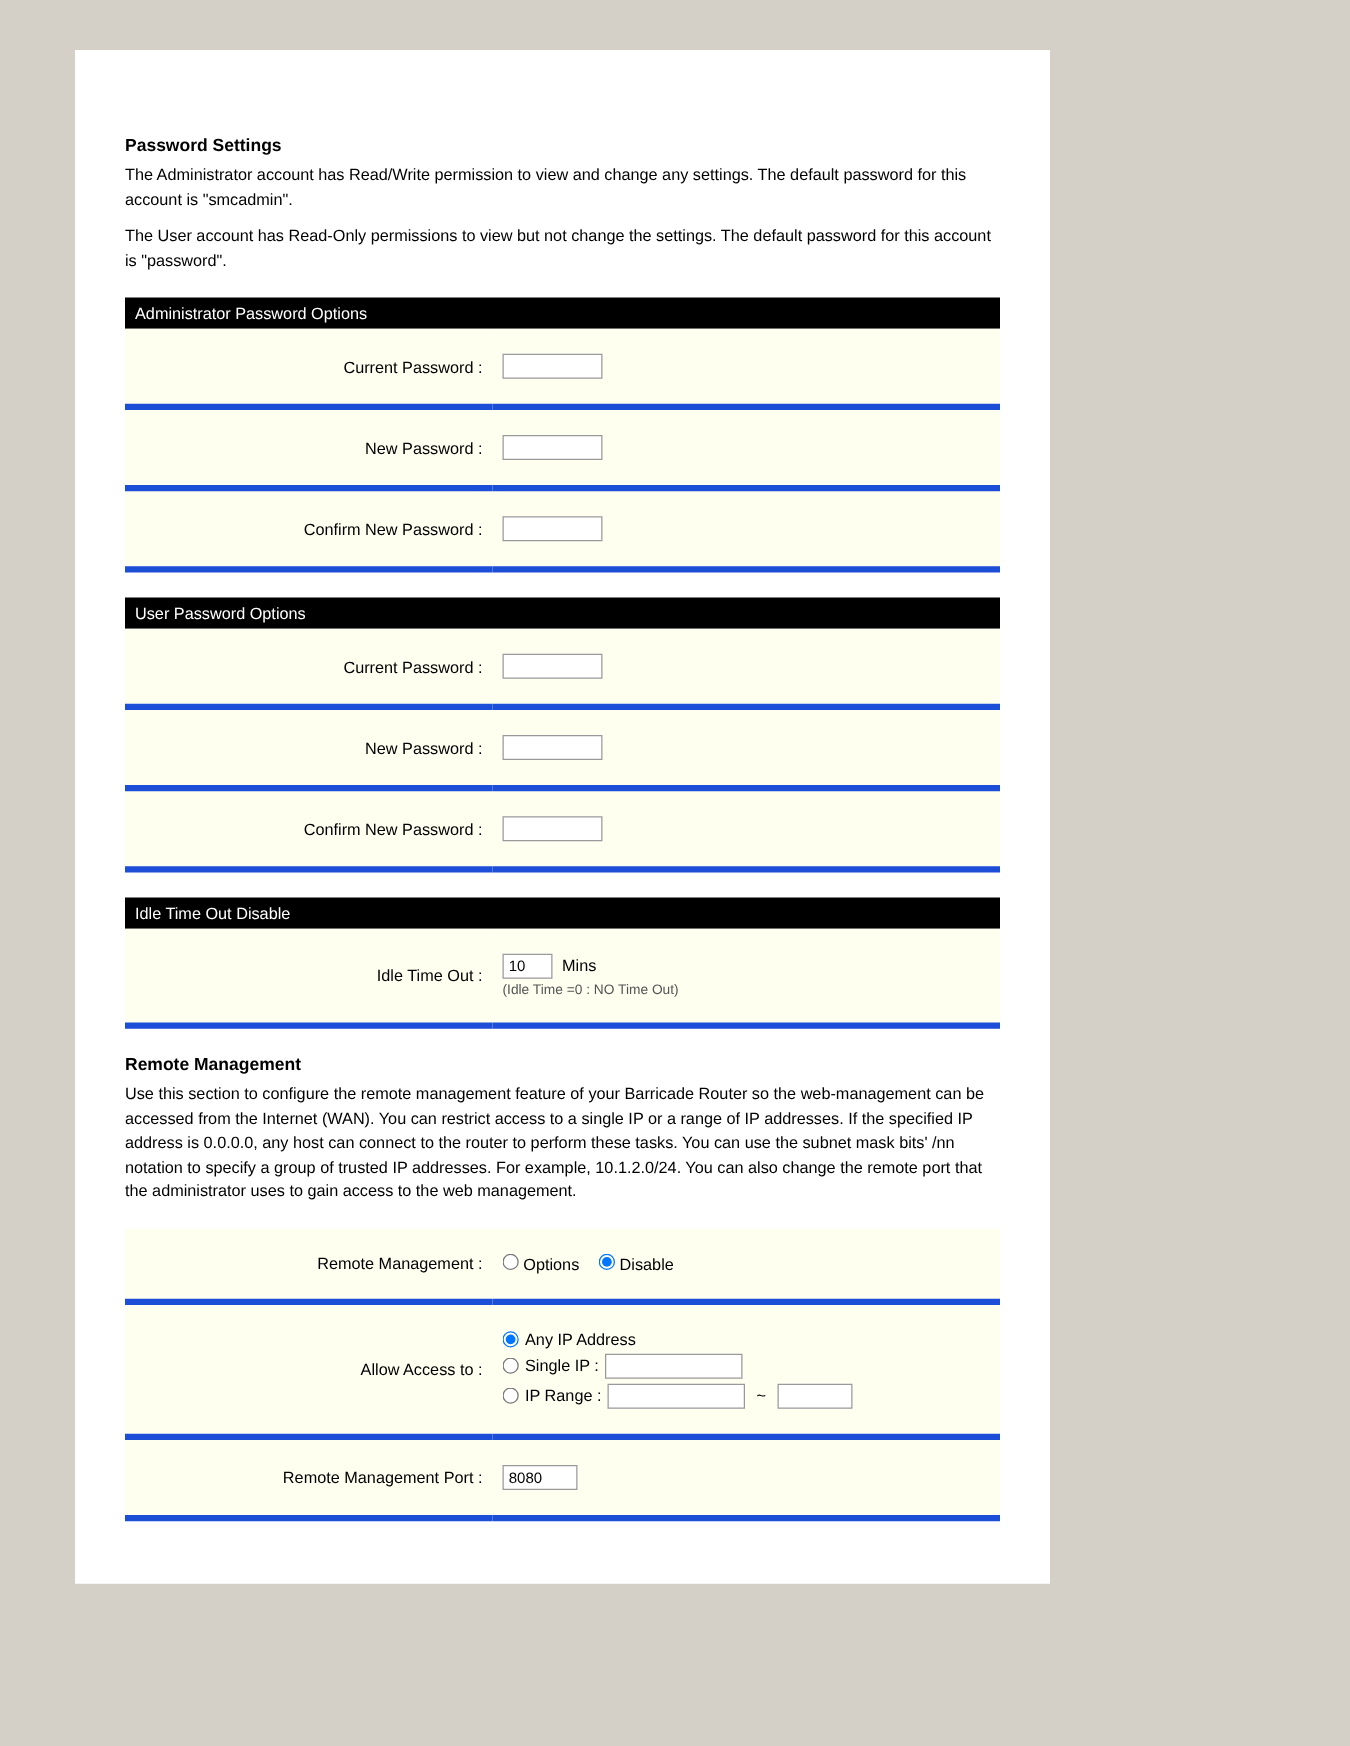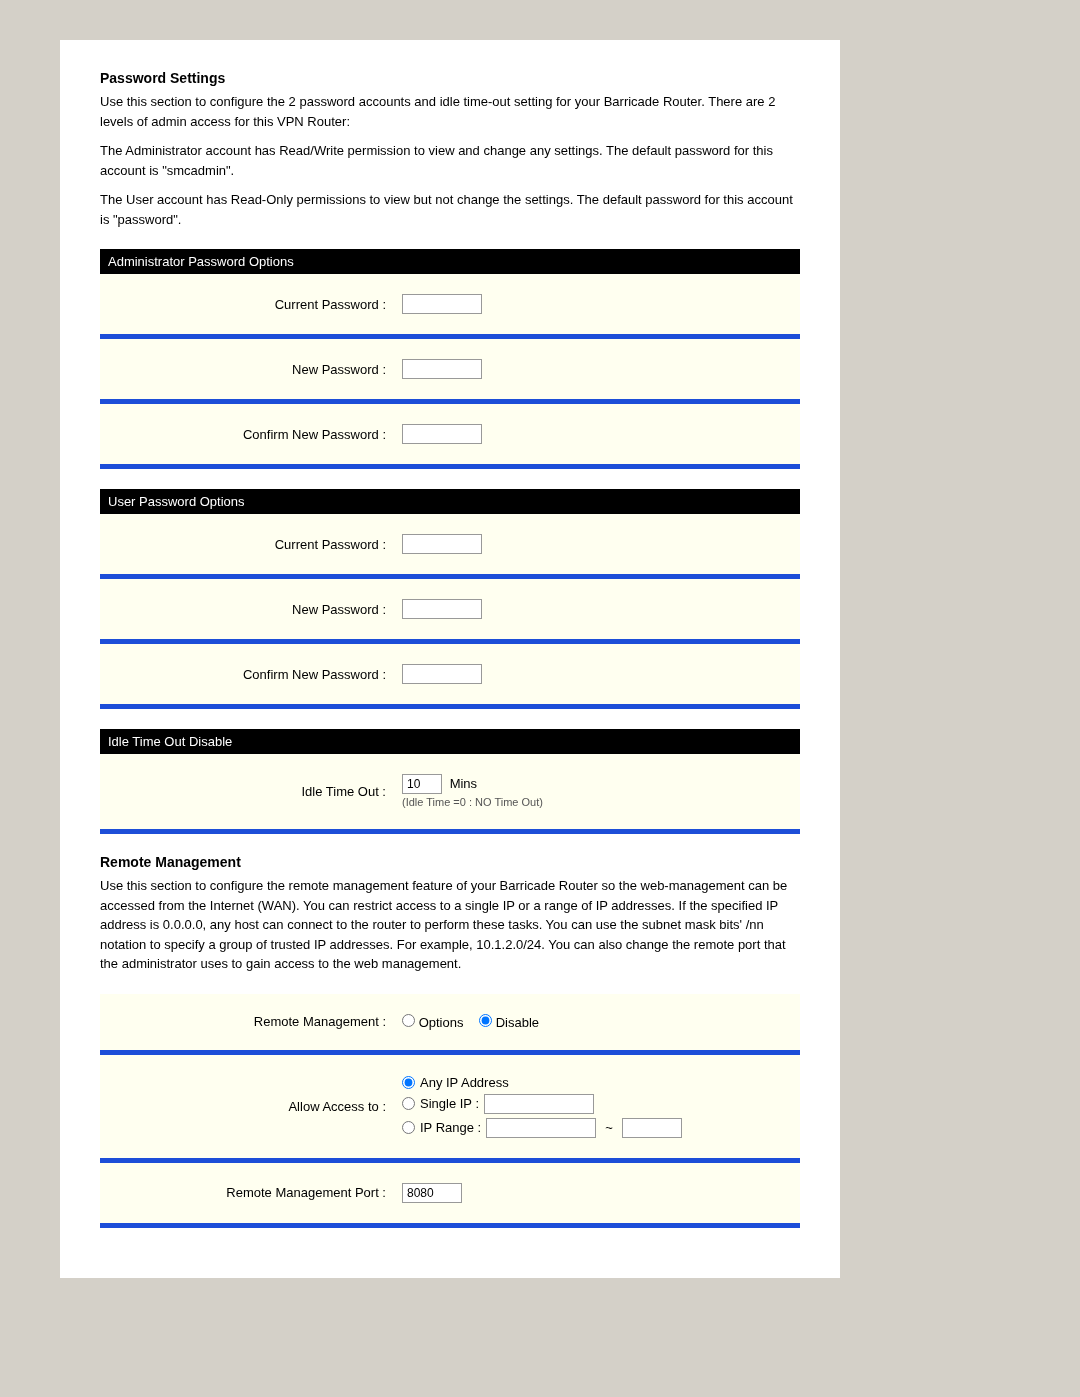--- a/index.html
+++ b/index.html
@@ -19,20 +19,21 @@
       font-size: 14px;
       font-weight: bold;
       margin-bottom: 6px;
     }
     p {
       margin-bottom: 10px;
       line-height: 1.5;
     }
     .section-gap {
       margin-bottom: 20px;
+      margin-top: 38px;
     }
     
     table.settings-table {
       width: 100%;
       border-collapse: collapse;
       margin-bottom: 20px;
     }
     table.settings-table thead tr {
       background: #000000;
       color: #fff;
@@ -101,21 +102,20 @@
       margin: 0 4px;
     }
   </style>
 </head>
 <body>
 
 <div class="page-content">
 
   <div class="section-gap">
     <h3>Password Settings</h3>
-    <p>Use this section to configure the 2 password accounts and idle time-out setting for your Barricade Router. There are 2 levels of admin access for this VPN Router:</p>
     <p>The Administrator account has Read/Write permission to view and change any settings. The default password for this account is "smcadmin".</p>
     <p>The User account has Read-Only permissions to view but not change the settings. The default password for this account is "password".</p>
   </div>
 
   <table class="settings-table">
     <thead>
       <tr>
         <th colspan="2">Administrator Password Options</th>
       </tr>
     </thead>

